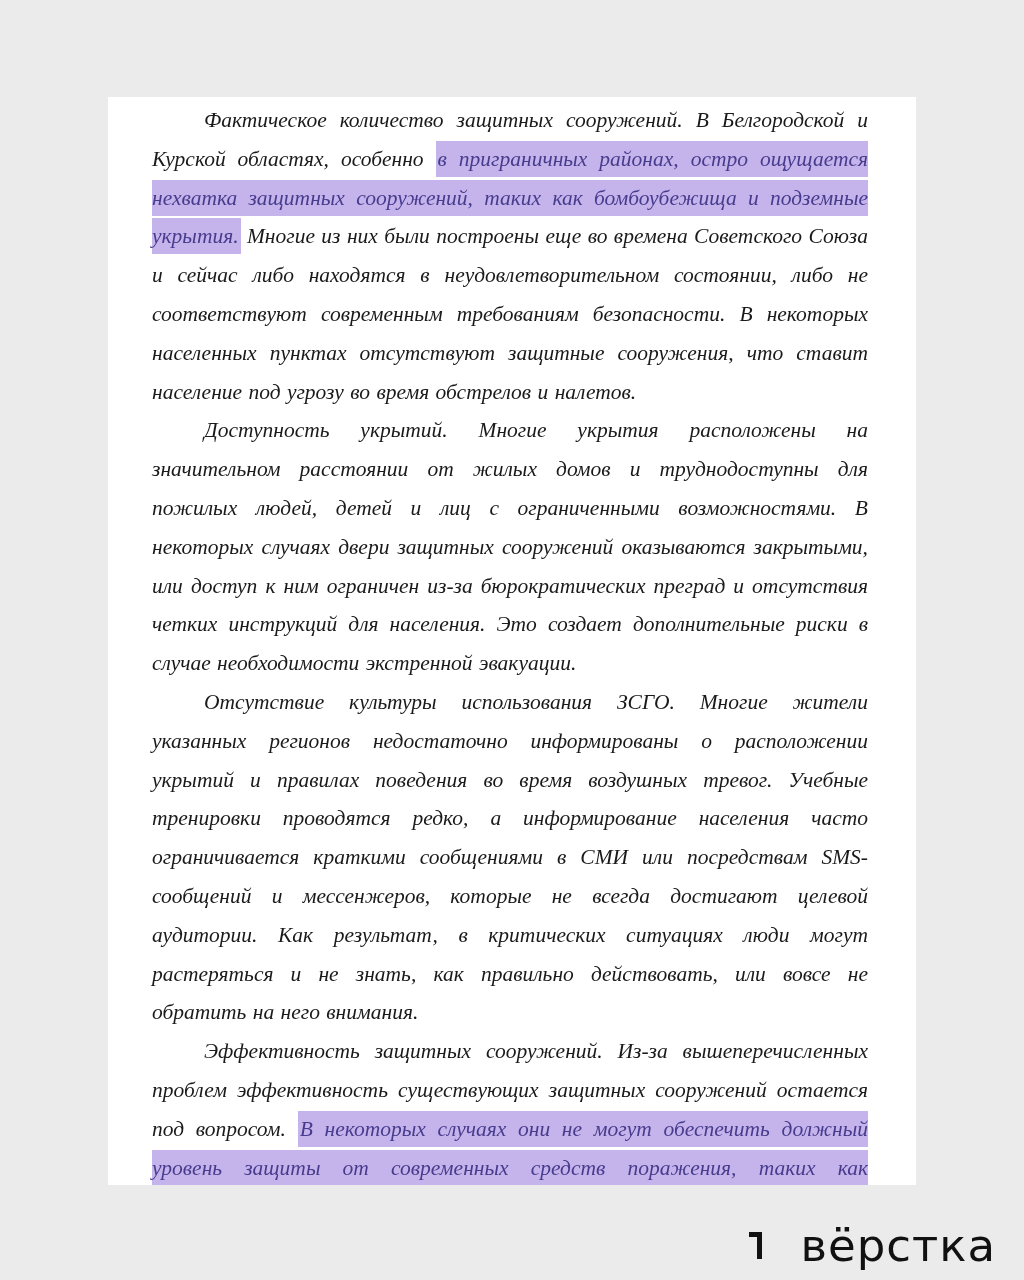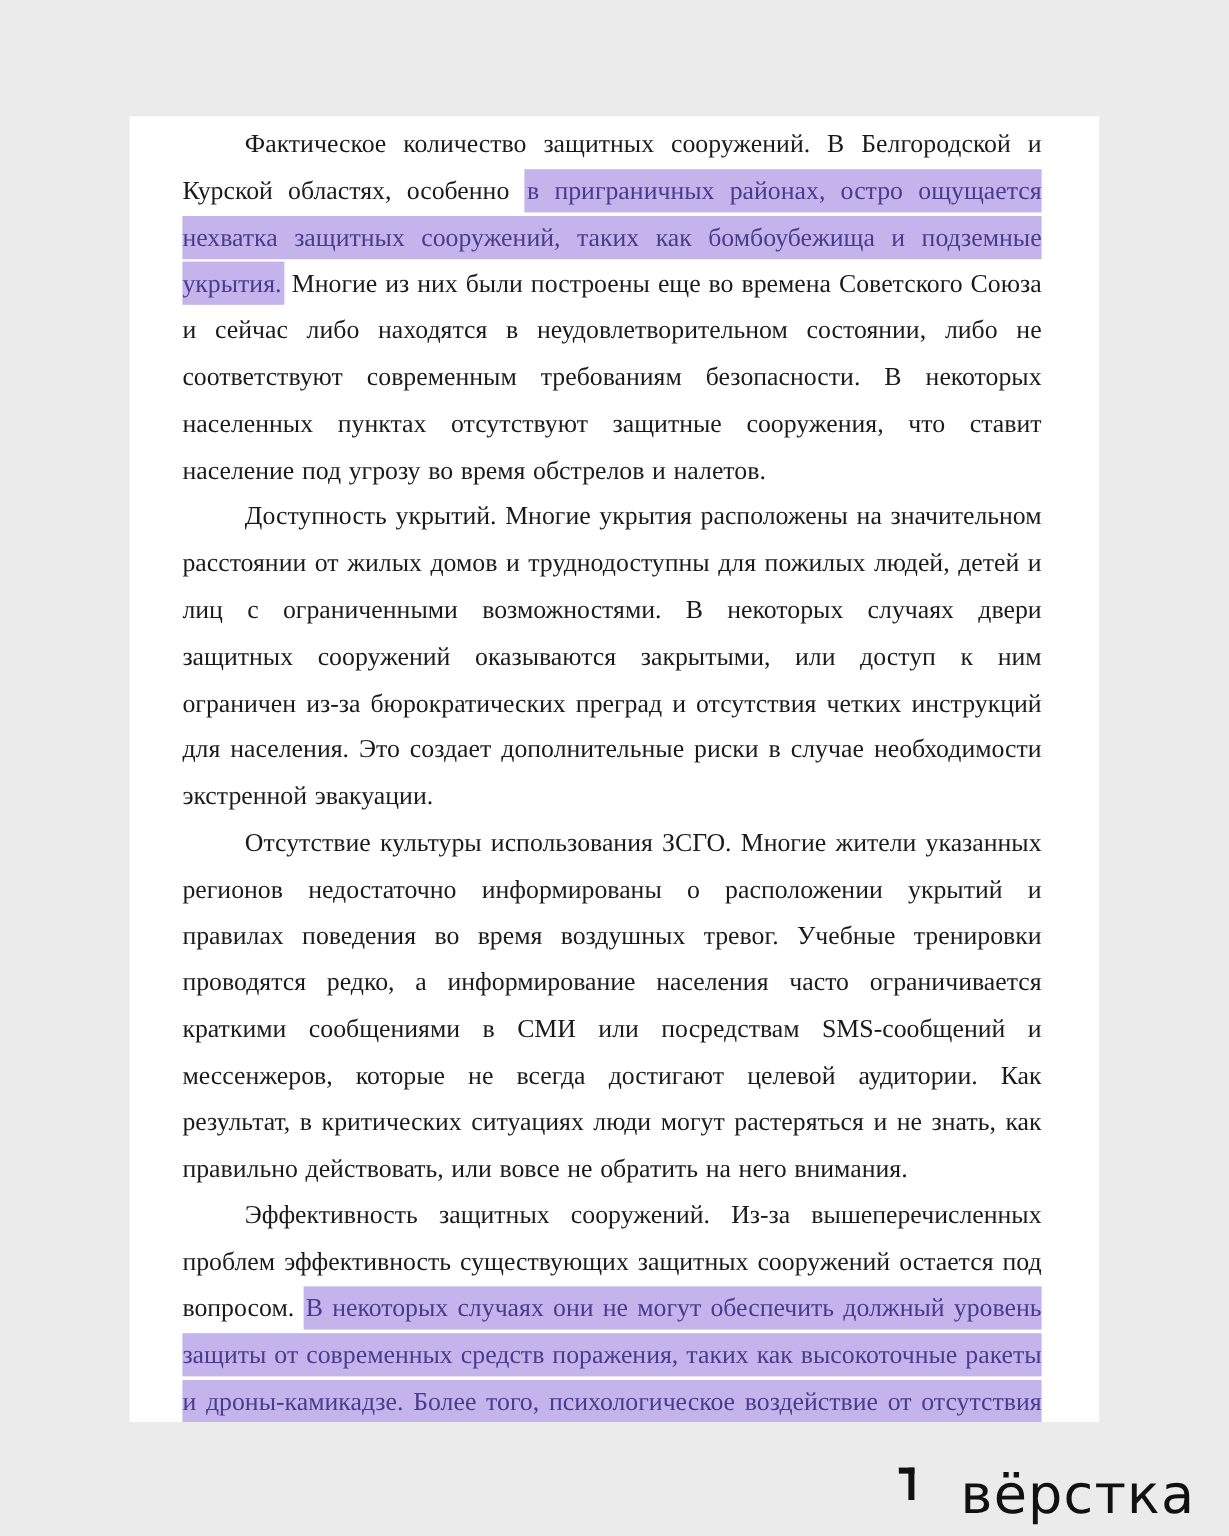--- a/index.html
+++ b/index.html
@@ -18,41 +18,42 @@
   .sheet {
     position: absolute;
     left: 108px;
     top: 97px;
     width: 808px;
     height: 1088px;
     background: var(--sheet-bg, #ffffff);
     box-sizing: border-box;
     padding: 4px 48px 0 44px;
     overflow: hidden;
+    font-style: italic;
   }
   .para {
     margin: 0;
     text-align: justify;
     text-indent: 52px;
     font-size: 21.5px;
     line-height: 38.8px;
     color: var(--text-color, #1a1a1a);
     word-spacing: 1px;
   }
   .hl {
     background: var(--hl-bg, #c5b4eb);
     color: var(--hl-text, #473b8d);
     padding: 6px 2px;
   }
   .logo {
     position: absolute;
     right: 28px;
     bottom: 12px;
     display: flex;
-    align-items: flex-start;
+    align-items: center;
     gap: 40px;
   }
   .logo-stem {
     display: inline-block;
     width: 13px;
     height: 27px;
     border-top: 5px solid #111111;
     border-right: 5px solid #111111;
     box-sizing: border-box;
     margin-right: -1px;

